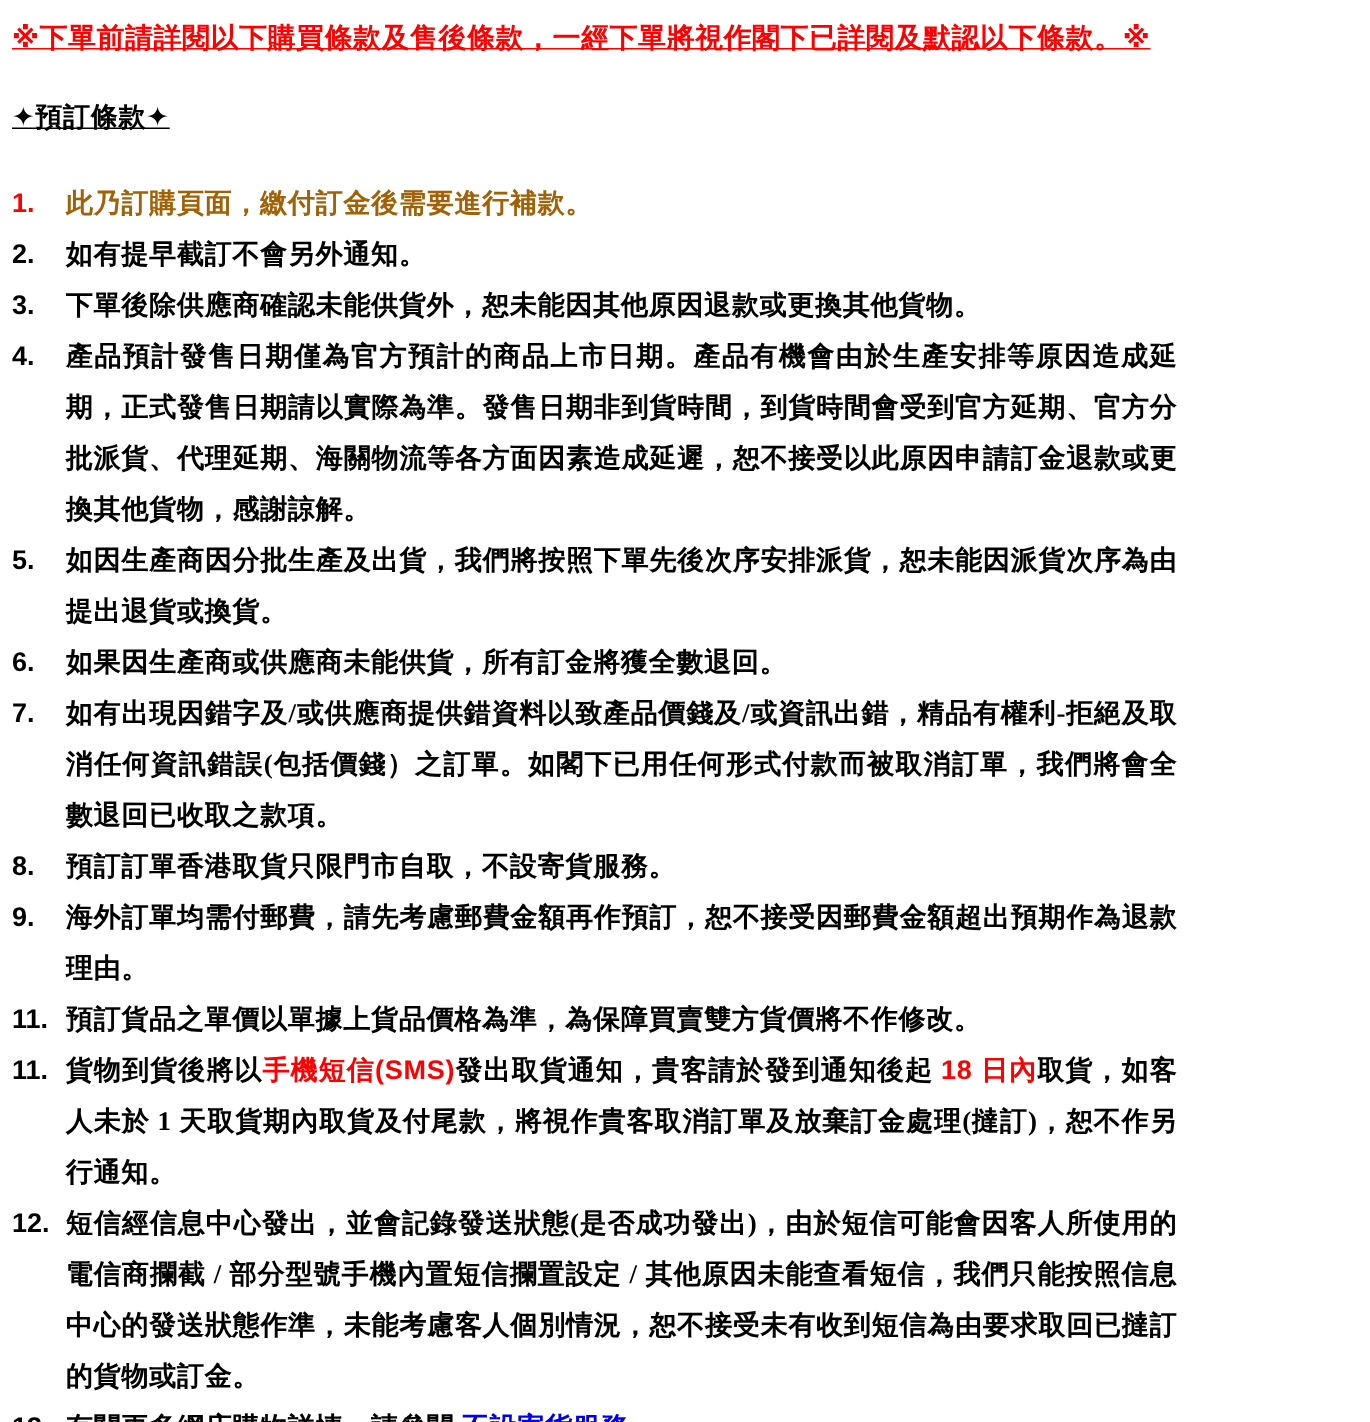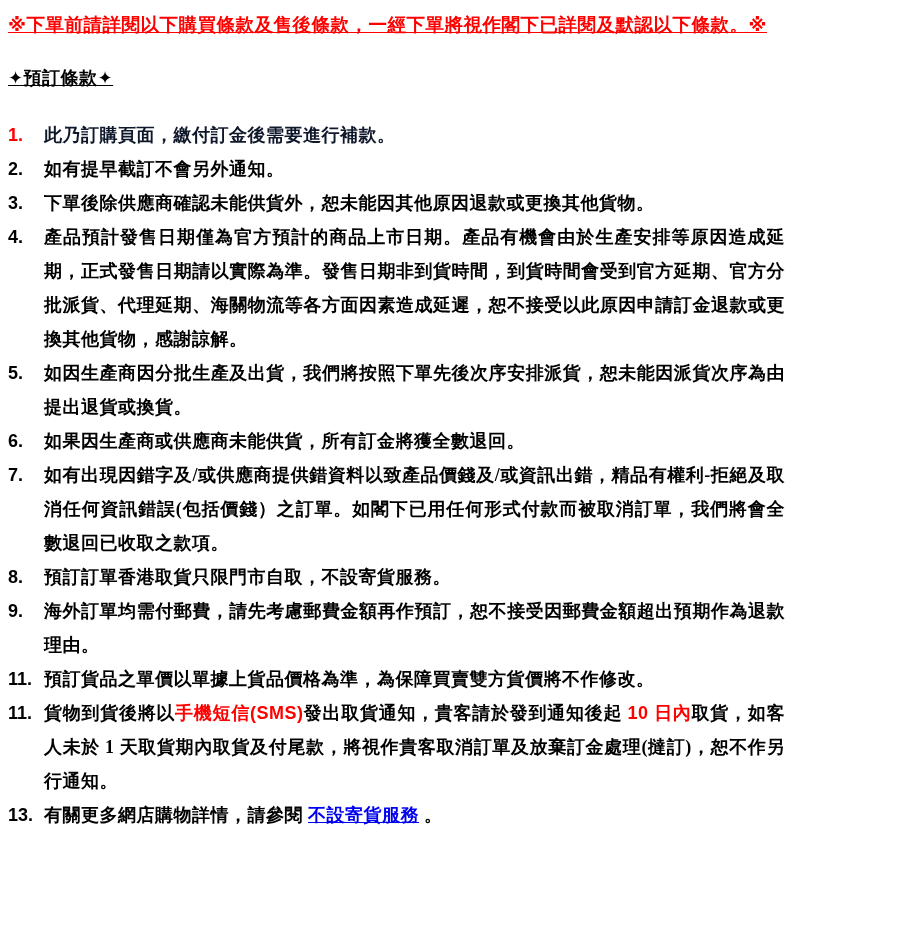--- a/index.html
+++ b/index.html
@@ -51,21 +51,21 @@
   .term-text {
     flex: 1 1 auto;
     text-align: justify;
     letter-spacing: 0.5px;
   }
   .seg-normal {
     color: #000000;
     font-family: Liberation Serif, serif;
   }
   .seg-red {
-    color: #0f172a;
+    color: #a16207;
   }
   .seg-red-underline {
     color: #ff0000;
   }
   .seg-link {
     color: #0000ee;
     text-decoration: underline;
     cursor: pointer;
   }
 </style>
@@ -113,20 +113,24 @@
       <div class="term-row">
         <span class="term-num">9.</span>
         <span class="term-text"><span class="seg-normal">海外訂單均需付郵費，請先考慮郵費金額再作預訂，恕不接受因郵費金額超出預期作為退款理由。</span></span>
       </div>
       <div class="term-row">
         <span class="term-num">11.</span>
         <span class="term-text"><span class="seg-normal">預訂貨品之單價以單據上貨品價格為準，為保障買賣雙方貨價將不作修改。</span></span>
       </div>
       <div class="term-row">
         <span class="term-num">11.</span>
-        <span class="term-text"><span class="seg-normal">貨物到貨後將以</span><span class="seg-red-underline">手機短信(SMS)</span><span class="seg-normal">發出取貨通知，貴客請於發到通知後起 </span><span class="seg-red-underline">10 日內</span><span class="seg-normal">取貨，如客人未於 1 天取貨期內取貨及付尾款，將視作貴客取消訂單及放棄訂金處理(撻訂)，恕不作另行通知。</span></span>
+        <span class="term-text"><span class="seg-normal">貨物到貨後將以</span><span class="seg-red-underline">手機短信(SMS)</span><span class="seg-normal">發出取貨通知，貴客請於發到通知後起 </span><span class="seg-red-underline">18 日內</span><span class="seg-normal">取貨，如客人未於 1 天取貨期內取貨及付尾款，將視作貴客取消訂單及放棄訂金處理(撻訂)，恕不作另行通知。</span></span>
+      </div>
+      <div class="term-row">
+        <span class="term-num">12.</span>
+        <span class="term-text"><span class="seg-normal">短信經信息中心發出，並會記錄發送狀態(是否成功發出)，由於短信可能會因客人所使用的電信商攔截 / 部分型號手機內置短信攔置設定 / 其他原因未能查看短信，我們只能按照信息中心的發送狀態作準，未能考慮客人個別情況，恕不接受未有收到短信為由要求取回已撻訂的貨物或訂金。</span></span>
       </div>
       <div class="term-row">
         <span class="term-num">13.</span>
         <span class="term-text"><span class="seg-normal">有關更多網店購物詳情，請參閱 </span><a href="#" class="seg-link">不設寄貨服務</a><span class="seg-normal"> 。</span></span>
       </div>
     </div>
 </div>
 
 </body></html>

